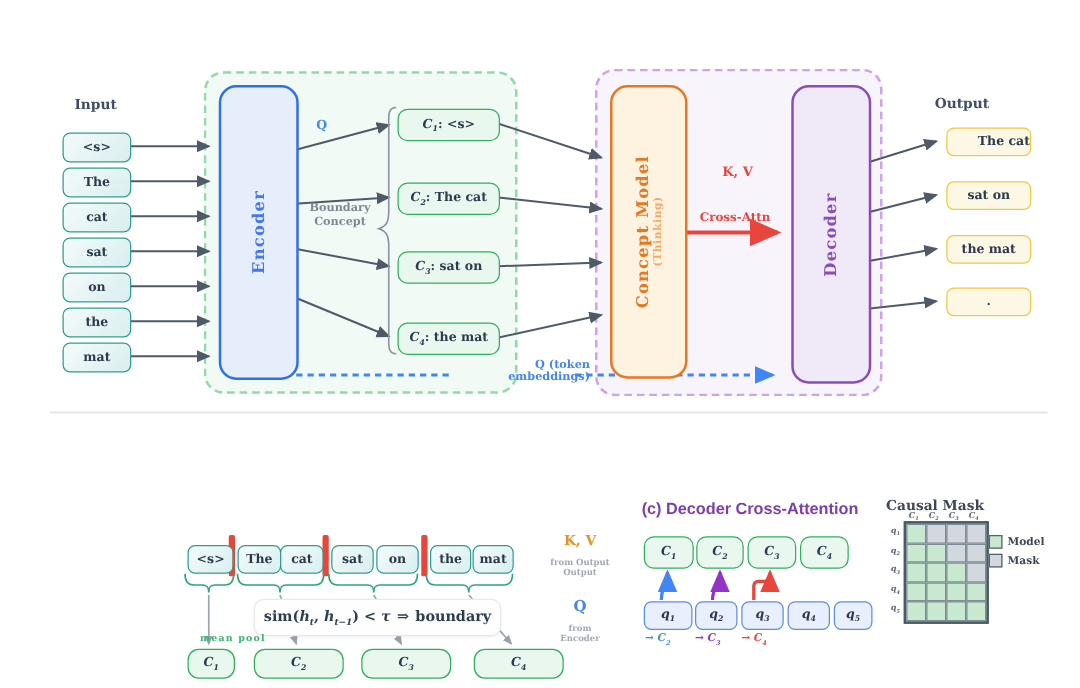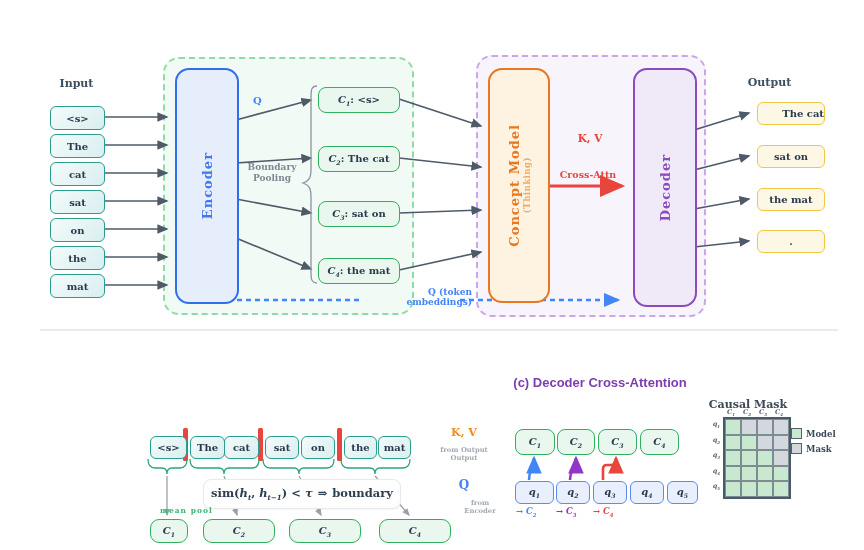--- a/index.html
+++ b/index.html
@@ -162,21 +162,21 @@
     </div>
 
   <div class="abs bigbox enc center" style="left:175px;top:68px;width:60px;height:232px;">
     <span class="vtext" style="font-size:13px;color:#4477f0;">Encoder</span>
   </div>
 
   <div class="abs" style="left:253px;top:95px;font-weight:700;font-size:10px;color:#4285f4;">Q</div>
 
   <div class="abs center" style="left:240px;top:161px;width:64px;height:24px;flex-direction:column;font-weight:700;font-size:9px;color:#7e8893;line-height:1.25;">
     <span>Boundary</span>
-    <span>Pooling</span>
+    <span>Concept</span>
   </div>
 
   <div class="abs cbox center" style="left:318px;top:87px;width:80px;height:24px;">
     <span><i>C</i><sub>1</sub><span>: &lt;s&gt;</span></span>
   </div>
   <div class="abs cbox center" style="left:318px;top:146px;width:80px;height:24px;">
     <span><i>C</i><sub>2</sub><span>: The cat</span></span>
   </div>
   <div class="abs cbox center" style="left:318px;top:201px;width:80px;height:24px;">
     <span><i>C</i><sub>3</sub><span>: sat on</span></span>
@@ -251,29 +251,29 @@
   <div class="abs cbox center" style="left:203px;top:519px;width:70px;height:22px;border-radius:9px;">
     <span><i>C</i><sub>2</sub></span>
   </div>
   <div class="abs cbox center" style="left:289px;top:519px;width:70px;height:22px;border-radius:9px;">
     <span><i>C</i><sub>3</sub></span>
   </div>
   <div class="abs cbox center" style="left:379px;top:519px;width:70px;height:22px;border-radius:9px;">
     <span><i>C</i><sub>4</sub></span>
   </div>
 
-  <div class="abs sans center" style="left:460px;top:373px;width:280px;height:18px;font-size:13px;font-weight:700;color:#7d3daf;">(c) Decoder Cross-Attention</div>
+  <div class="abs sans center" style="left:460px;top:397px;width:280px;height:18px;font-size:13px;font-weight:700;color:#7d3daf;">(c) Decoder Cross-Attention</div>
 
   <div class="abs center" style="left:434px;top:425px;width:60px;height:14px;font-weight:700;font-size:11px;color:#f08c1d;">K, V</div>
   <div class="abs center graytxt" style="left:428px;top:446px;width:72px;height:16px;flex-direction:column;font-size:6.8px;line-height:1.2;">
     <span>from Output</span>
     <span>Output</span>
   </div>
   <div class="abs center" style="left:442px;top:477px;width:44px;height:15px;font-weight:700;font-size:12px;color:#4285f4;">Q</div>
-  <div class="abs center graytxt" style="left:444px;top:499px;width:72px;height:16px;flex-direction:column;font-size:6.8px;line-height:1.2;">
+  <div class="abs center graytxt" style="left:428px;top:499px;width:72px;height:16px;flex-direction:column;font-size:6.8px;line-height:1.2;">
     <span>from</span>
     <span>Encoder</span>
   </div>
 
   <div class="abs cbox center" style="left:515px;top:429px;width:38px;height:24px;">
     <span><i>C</i><sub>1</sub></span>
   </div>
   <div class="abs cbox center" style="left:557px;top:429px;width:36px;height:24px;">
     <span><i>C</i><sub>2</sub></span>
   </div>

